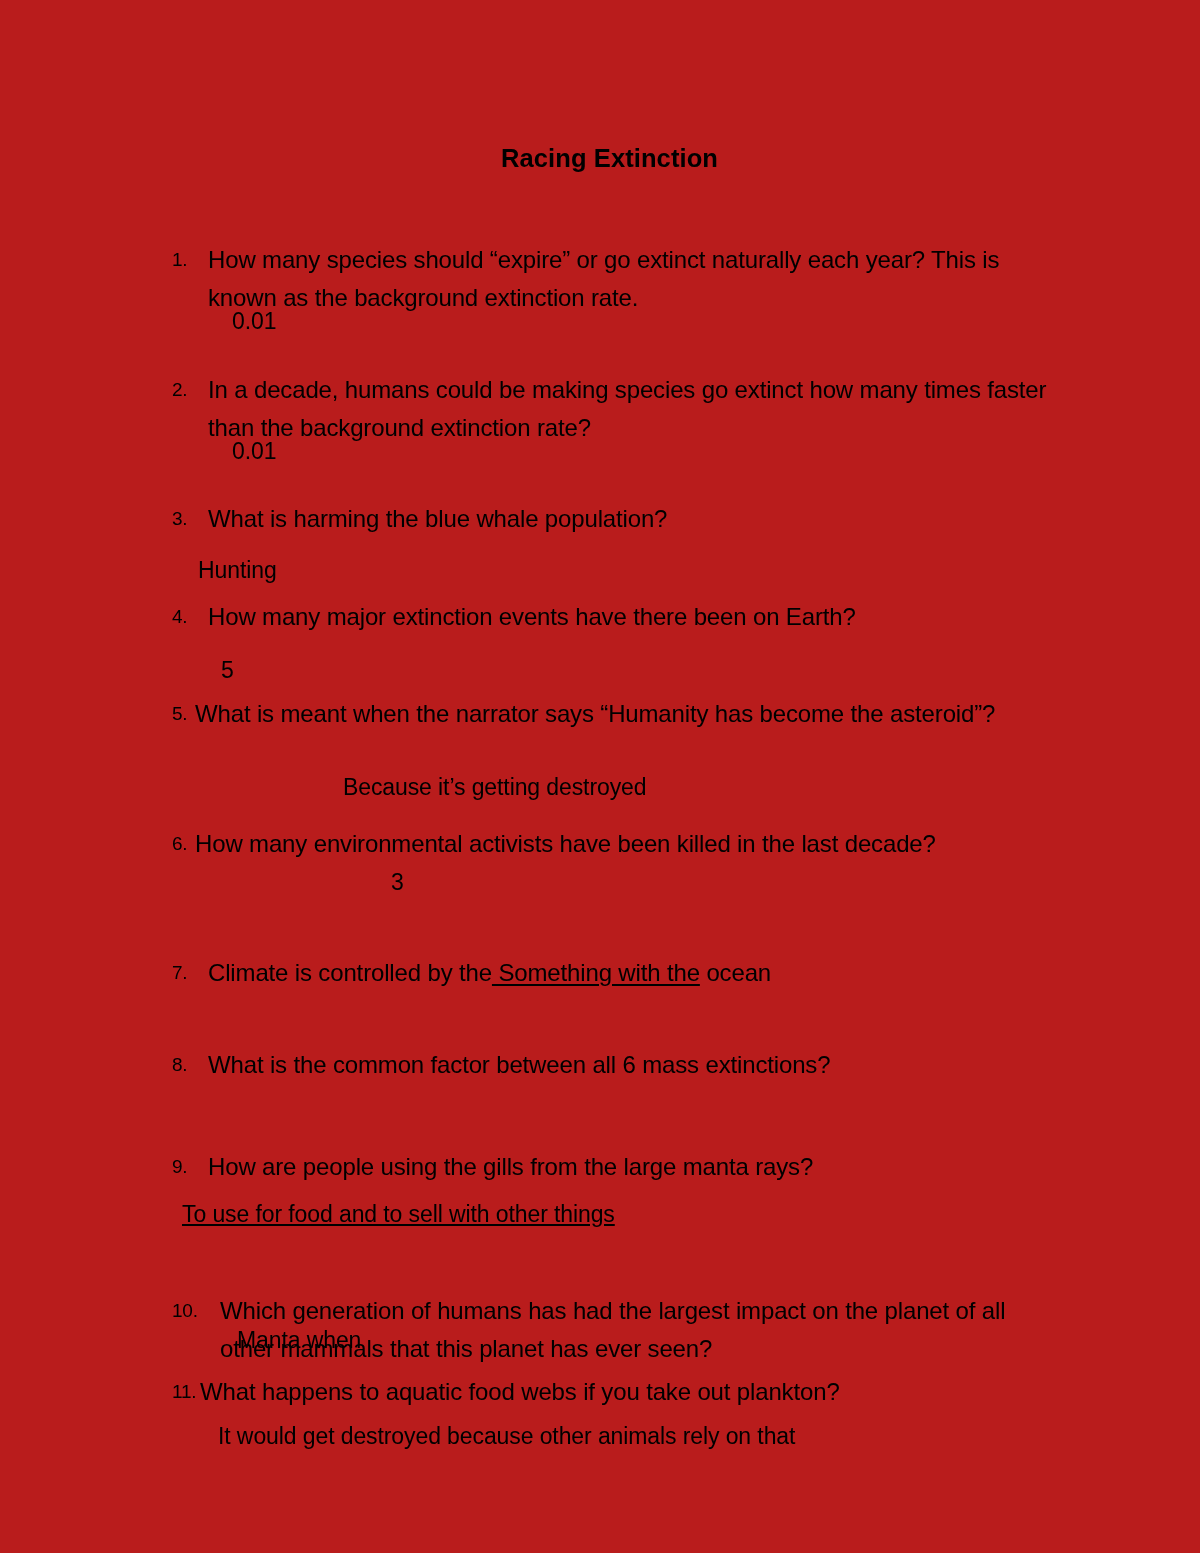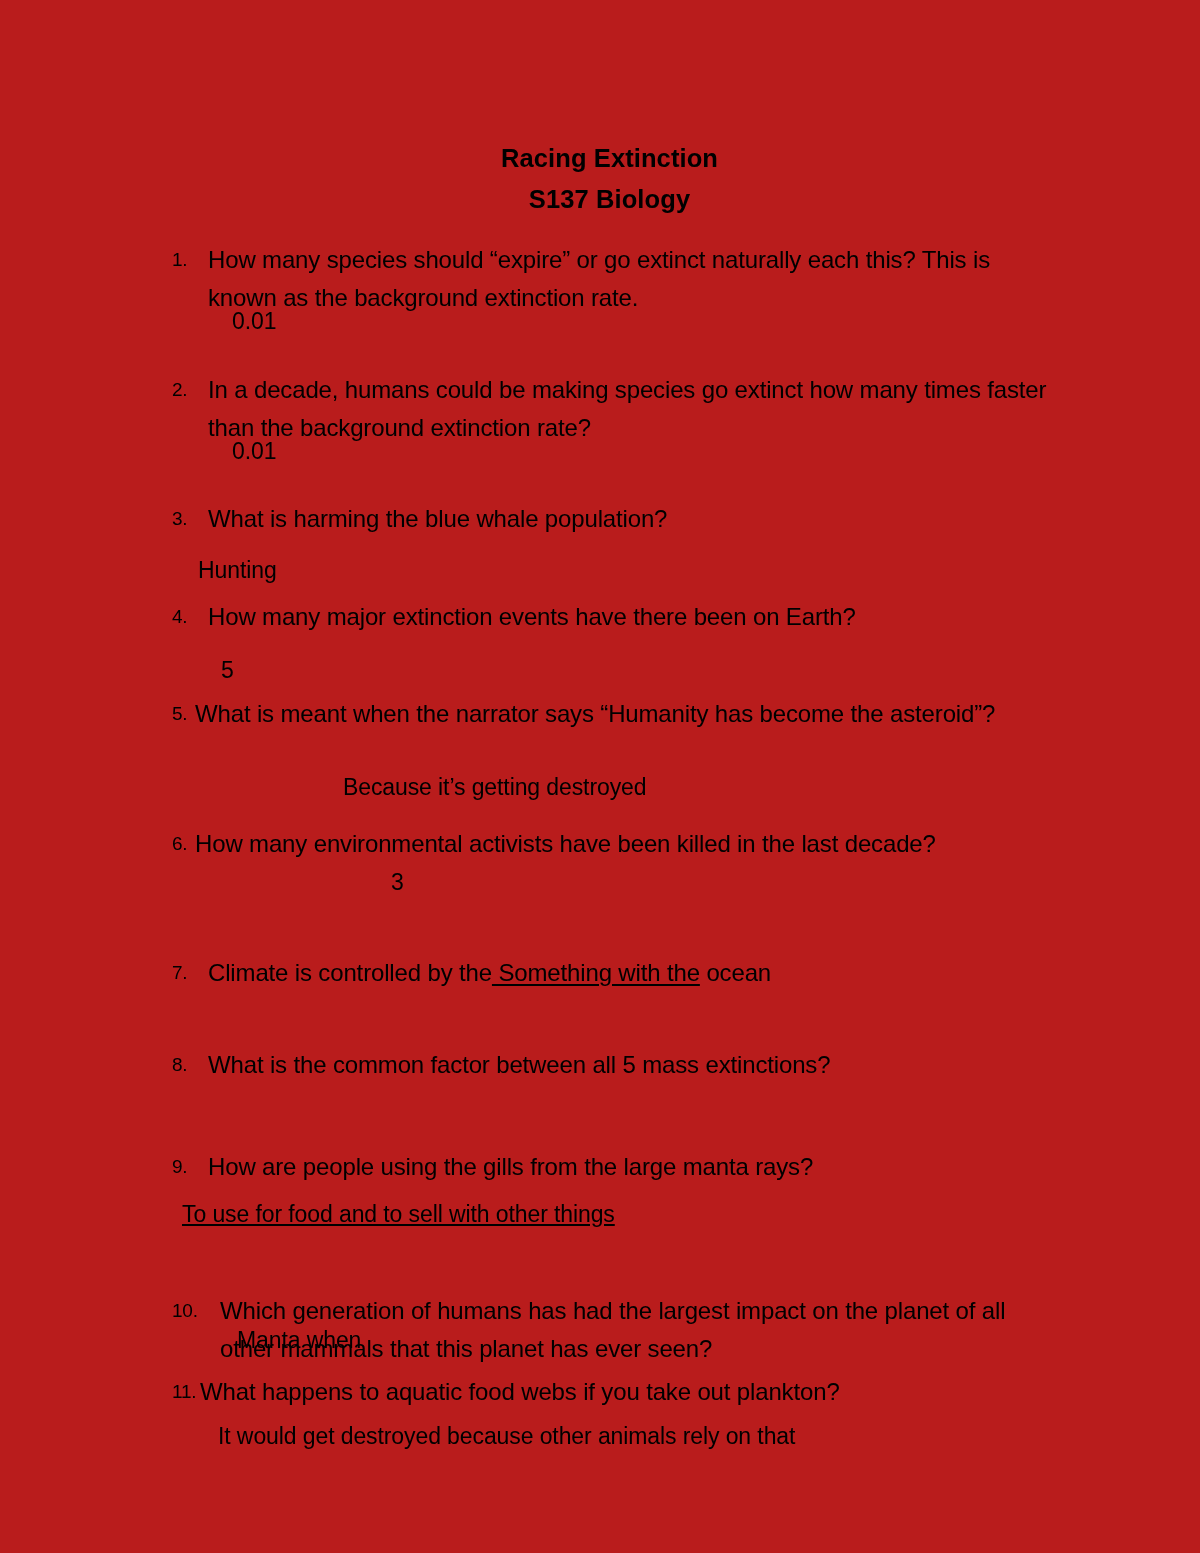--- a/index.html
+++ b/index.html
@@ -88,28 +88,27 @@
     text-underline-offset: 3px;
   }
 </style>
 </head>
 <body>
 
 <div class="page">
 
   <div class="title-block">
     <div class="doc-title">Racing Extinction</div>
-    <div class="doc-subtitle">S137 Biology</div>
   </div>
 
   <div class="qlist">
 
     <div class="qitem" style="top:241px;">
       <span class="qnum">1.</span>
-      <div class="qtext">How many species should “expire” or go extinct naturally each this? This is known as the background extinction rate.</div>
+      <div class="qtext">How many species should “expire” or go extinct naturally each year? This is known as the background extinction rate.</div>
     </div>
     <div class="ans" style="left:232px; top:303px;">0.01</div>
 
     <div class="qitem" style="top:371px;">
       <span class="qnum">2.</span>
       <div class="qtext">In a decade, humans could be making species go extinct how many times faster than the background extinction rate?</div>
     </div>
     <div class="ans" style="left:232px; top:433px;">0.01</div>
 
     <div class="qitem" style="top:500px;">
@@ -136,21 +135,21 @@
     </div>
     <div class="ans" style="left:391px; top:864px;">3</div>
 
     <div class="qitem" style="top:954px;">
       <span class="qnum">7.</span>
       <div class="qtext"><span>Climate is controlled by the</span><span class="blank"> Something with the</span><span> ocean</span></div>
     </div>
 
     <div class="qitem" style="top:1046px;">
       <span class="qnum">8.</span>
-      <div class="qtext">What is the common factor between all 5 mass extinctions?</div>
+      <div class="qtext">What is the common factor between all 6 mass extinctions?</div>
     </div>
 
     <div class="qitem" style="top:1148px;">
       <span class="qnum">9.</span>
       <div class="qtext">How are people using the gills from the large manta rays?</div>
     </div>
     <div class="ans" style="left:182px; top:1196px;text-decoration:underline;">To use for food and to sell with other things</div>
 
     <div class="qitem" style="top:1292px;">
       <span class="qnum" style="width:36px;">10.</span>

